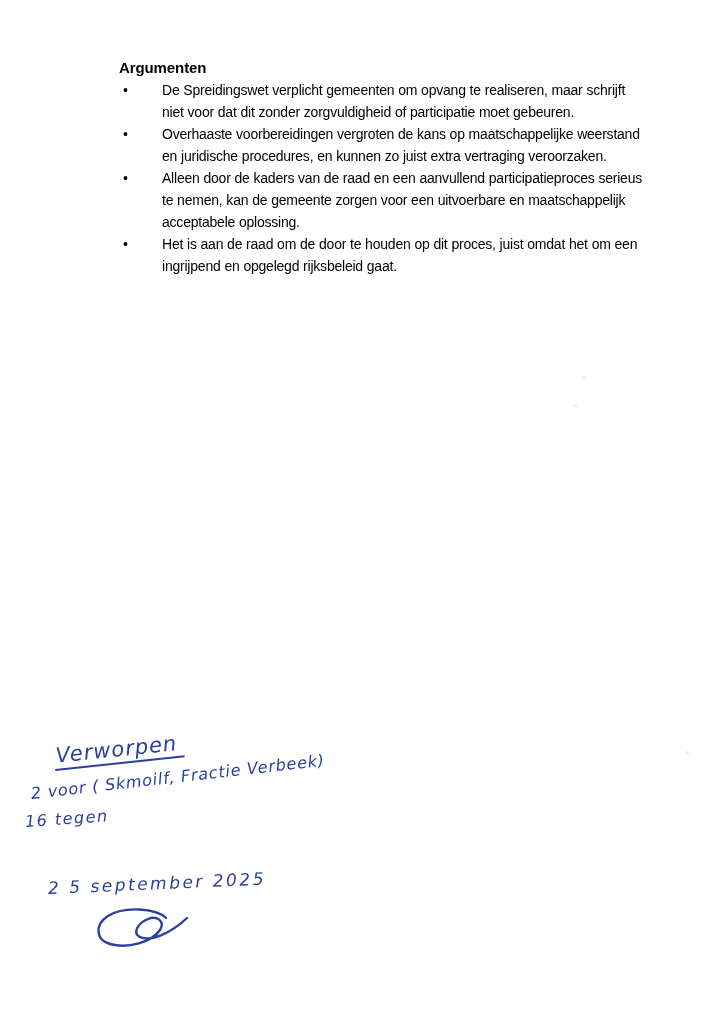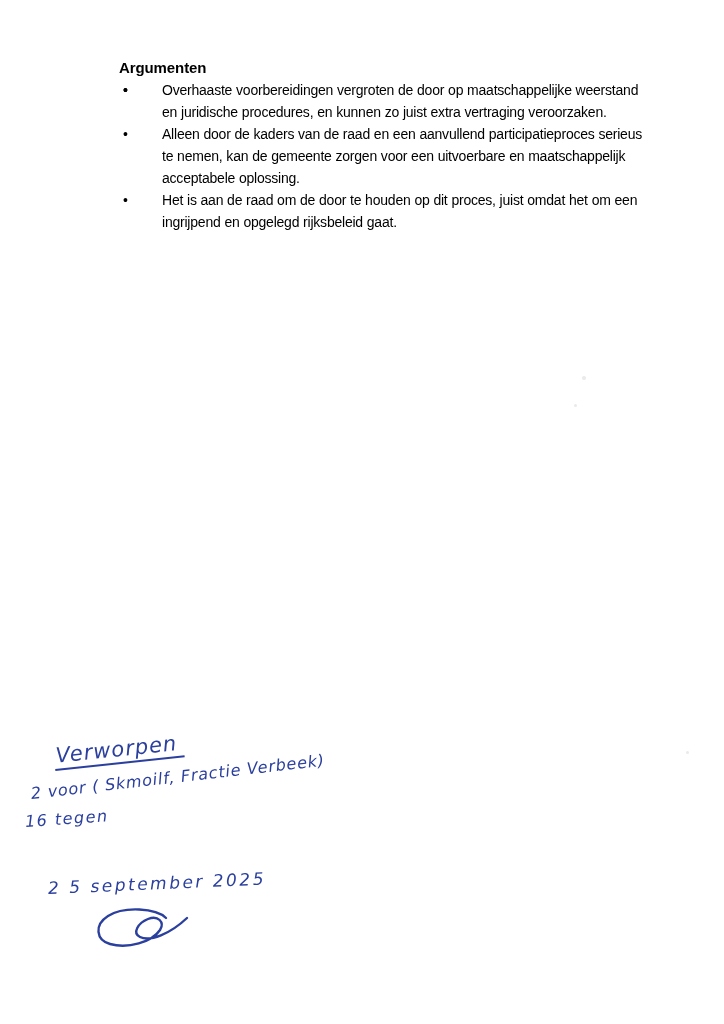--- a/index.html
+++ b/index.html
@@ -107,25 +107,26 @@
 <body>
 
 <div class="page">
 
   <div class="content">
     <h2 class="heading">Argumenten</h2>
     <ul class="bullets">
 
         <li class="bullet-item">
           <span class="bullet-dot">•</span>
+          <span class="bullet-text">De Spreidingswet verplicht gemeenten om opvang te realiseren, maar schrijft niet voor dat dit zonder zorgvuldigheid of participatie moet gebeuren.</span>
         </li>
 
         <li class="bullet-item">
           <span class="bullet-dot">•</span>
-          <span class="bullet-text">Overhaaste voorbereidingen vergroten de door op maatschappelijke weerstand en juridische procedures, en kunnen zo juist extra vertraging veroorzaken.</span>
+          <span class="bullet-text">Overhaaste voorbereidingen vergroten de kans op maatschappelijke weerstand en juridische procedures, en kunnen zo juist extra vertraging veroorzaken.</span>
         </li>
 
         <li class="bullet-item">
           <span class="bullet-dot">•</span>
           <span class="bullet-text">Alleen door de kaders van de raad en een aanvullend participatieproces serieus te nemen, kan de gemeente zorgen voor een uitvoerbare en maatschappelijk acceptabele oplossing.</span>
         </li>
 
         <li class="bullet-item">
           <span class="bullet-dot">•</span>
           <span class="bullet-text">Het is aan de raad om de door te houden op dit proces, juist omdat het om een ingrijpend en opgelegd rijksbeleid gaat.</span>

